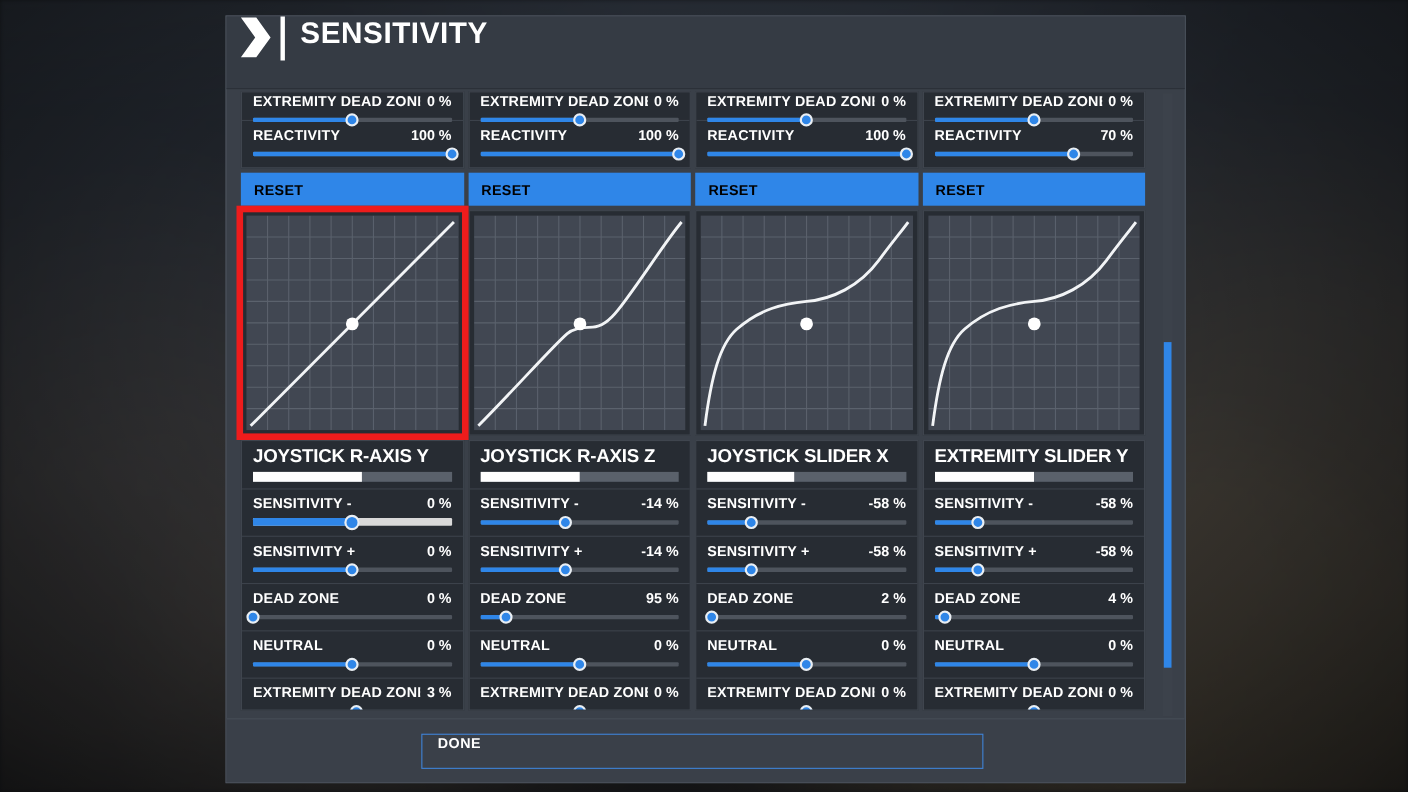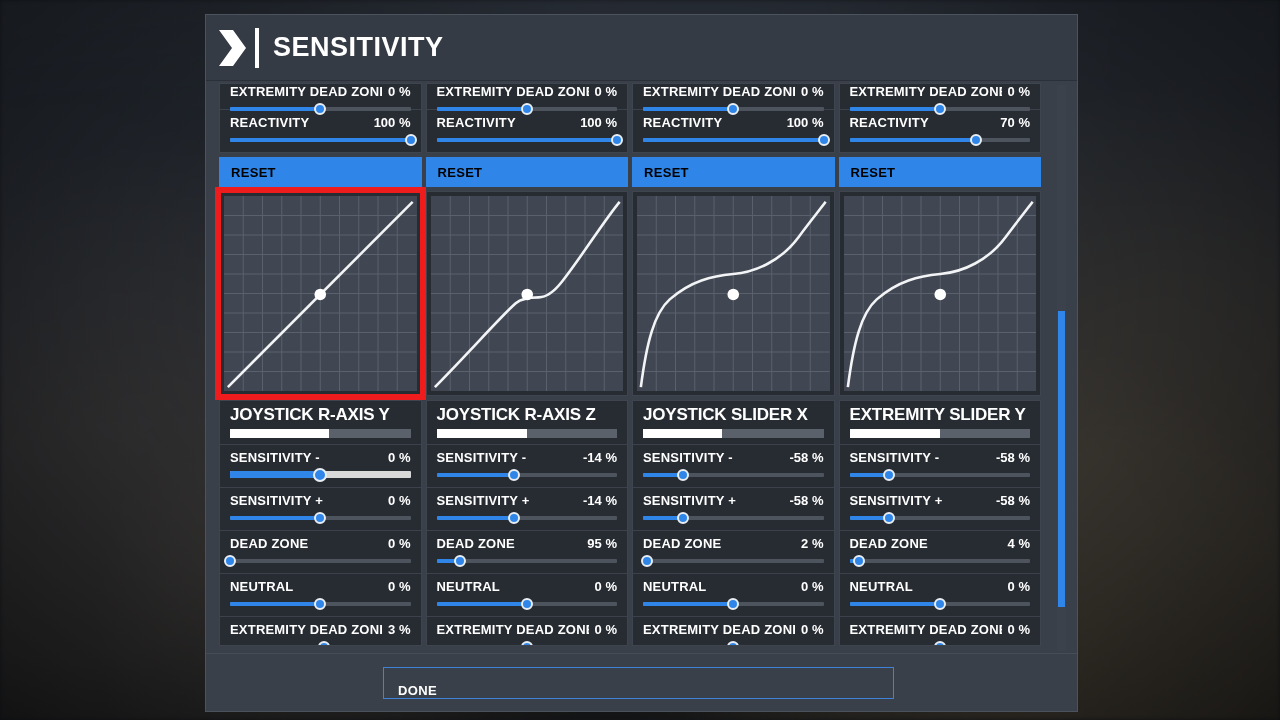--- a/index.html
+++ b/index.html
@@ -39,21 +39,21 @@
     width: 873px; height: 698px;
     background: #3a4049;
     border: 1px solid #4c535d;
     display: flex; flex-direction: column;
   }
 
   
   #titlebar {
     height: 66px; flex: 0 0 66px;
     background: #353b44;
-    display: flex; align-items: center;
+    display: flex; 
     padding-left: 11px;
     border-bottom: 1px solid #2b3038;
   }
   .chev {
     width: 30px; height: 38px;
     display: block;
   }
   .title-sep {
     width: 4px; height: 40px; background: #ffffff;
     margin: 0 14px 0 8px;
@@ -204,21 +204,21 @@
     display: flex; align-items: center;
     border-top: 1px solid #464d57;
   }
   #done-btn {
     margin-left: 177px;
     width: 511px; height: 32px;
     background: transparent;
     border: 1px solid #3f83d8;
     color: #ffffff;
     font-size: 13px; font-weight: bold; letter-spacing: .4px;
-    display: flex; align-items: flex-end;
+    display: flex; align-items: flex-start;
     padding-left: 14px;
     cursor: pointer;
   }
 </style>
 </head>
 <body>
 
 <div id="bg"></div>
 <div id="bg-vignette"></div>
 

